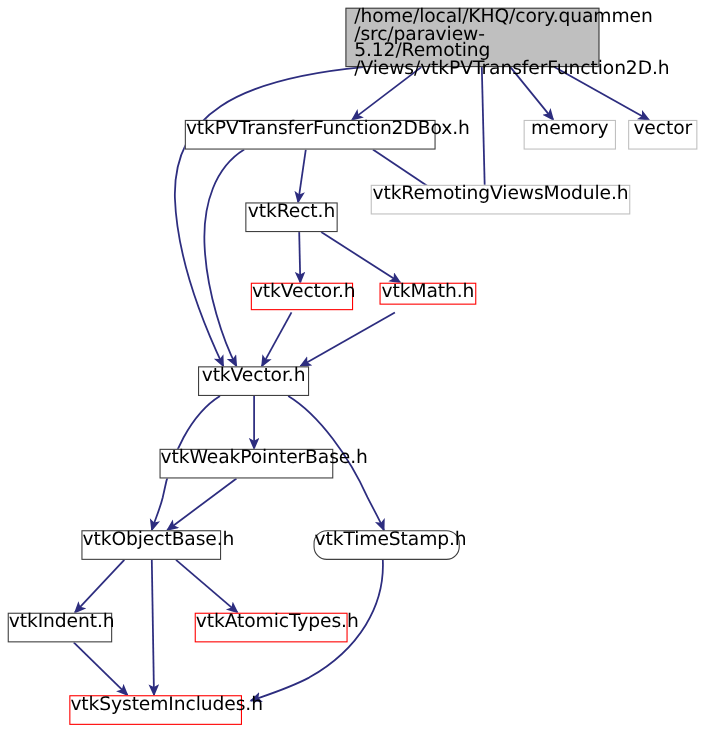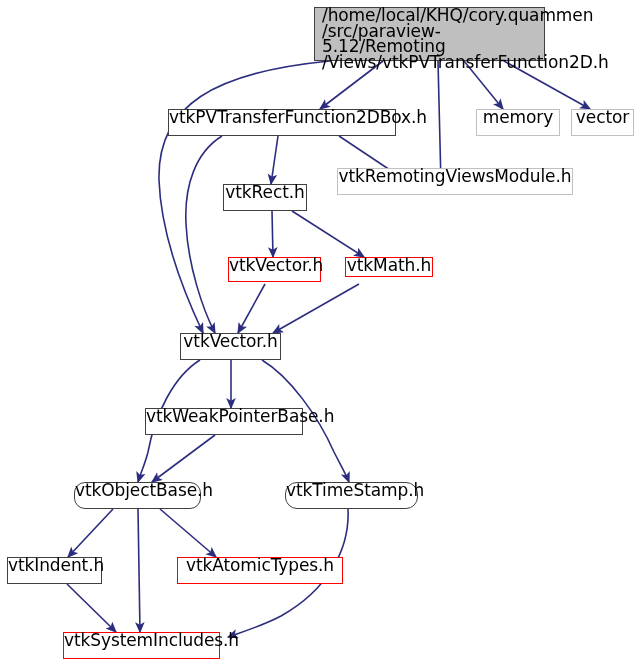--- a/index.html
+++ b/index.html
@@ -101,20 +101,20 @@
 /Views/vtkPVTransferFunction2D.h</span></div>
       <div class="node" style="left: 168px; top: 109px; width: 228px; height: 27px;"><span class="node-label">vtkPVTransferFunction2DBox.h</span></div>
       <div class="node gray" style="left: 476px; top: 109px; width: 84px; height: 27px;"><span class="node-label">memory</span></div>
       <div class="node gray" style="left: 571px; top: 109px; width: 63px; height: 27px;"><span class="node-label">vector</span></div>
       <div class="node" style="left: 223px; top: 184px; width: 84px; height: 27px;"><span class="node-label">vtkRect.h</span></div>
       <div class="node gray" style="left: 337px; top: 168px; width: 236px; height: 27px;"><span class="node-label">vtkRemotingViewsModule.h</span></div>
       <div class="node red" style="left: 228px; top: 257px; width: 93px; height: 25px;"><span class="node-label">vtkVector.h</span></div>
       <div class="node red" style="left: 345px; top: 257px; width: 88px; height: 20px;"><span class="node-label">vtkMath.h</span></div>
       <div class="node" style="left: 180px; top: 333px; width: 101px; height: 27px;"><span class="node-label">vtkVector.h</span></div>
       <div class="node" style="left: 145px; top: 408px; width: 158px; height: 27px;"><span class="node-label">vtkWeakPointerBase.h</span></div>
-      <div class="node" style="left: 74px; top: 482px; width: 127px; height: 27px; border-radius: 11px;"><span class="node-label">vtkObjectBase.h</span></div>
+      <div class="node" style="left: 74px; top: 482px; width: 127px; height: 27px;"><span class="node-label">vtkObjectBase.h</span></div>
       <div class="node" style="left: 285px; top: 482px; width: 133px; height: 27px; border-radius: 12px;"><span class="node-label">vtkTimeStamp.h</span></div>
       <div class="node" style="left: 7px; top: 557px; width: 95px; height: 27px;"><span class="node-label">vtkIndent.h</span></div>
-      <div class="node red" style="left: 177px; top: 557px; width: 166px; height: 27px;"><span class="node-label">vtkAtomicTypes.h</span></div>
+      <div class="node red" style="left: 177px; top: 557px; width: 139px; height: 27px;"><span class="node-label">vtkAtomicTypes.h</span></div>
       <div class="node red" style="left: 63px; top: 632px; width: 157px; height: 27px;"><span class="node-label">vtkSystemIncludes.h</span></div>
     </div>
 
 </div>
 
 </body></html>

